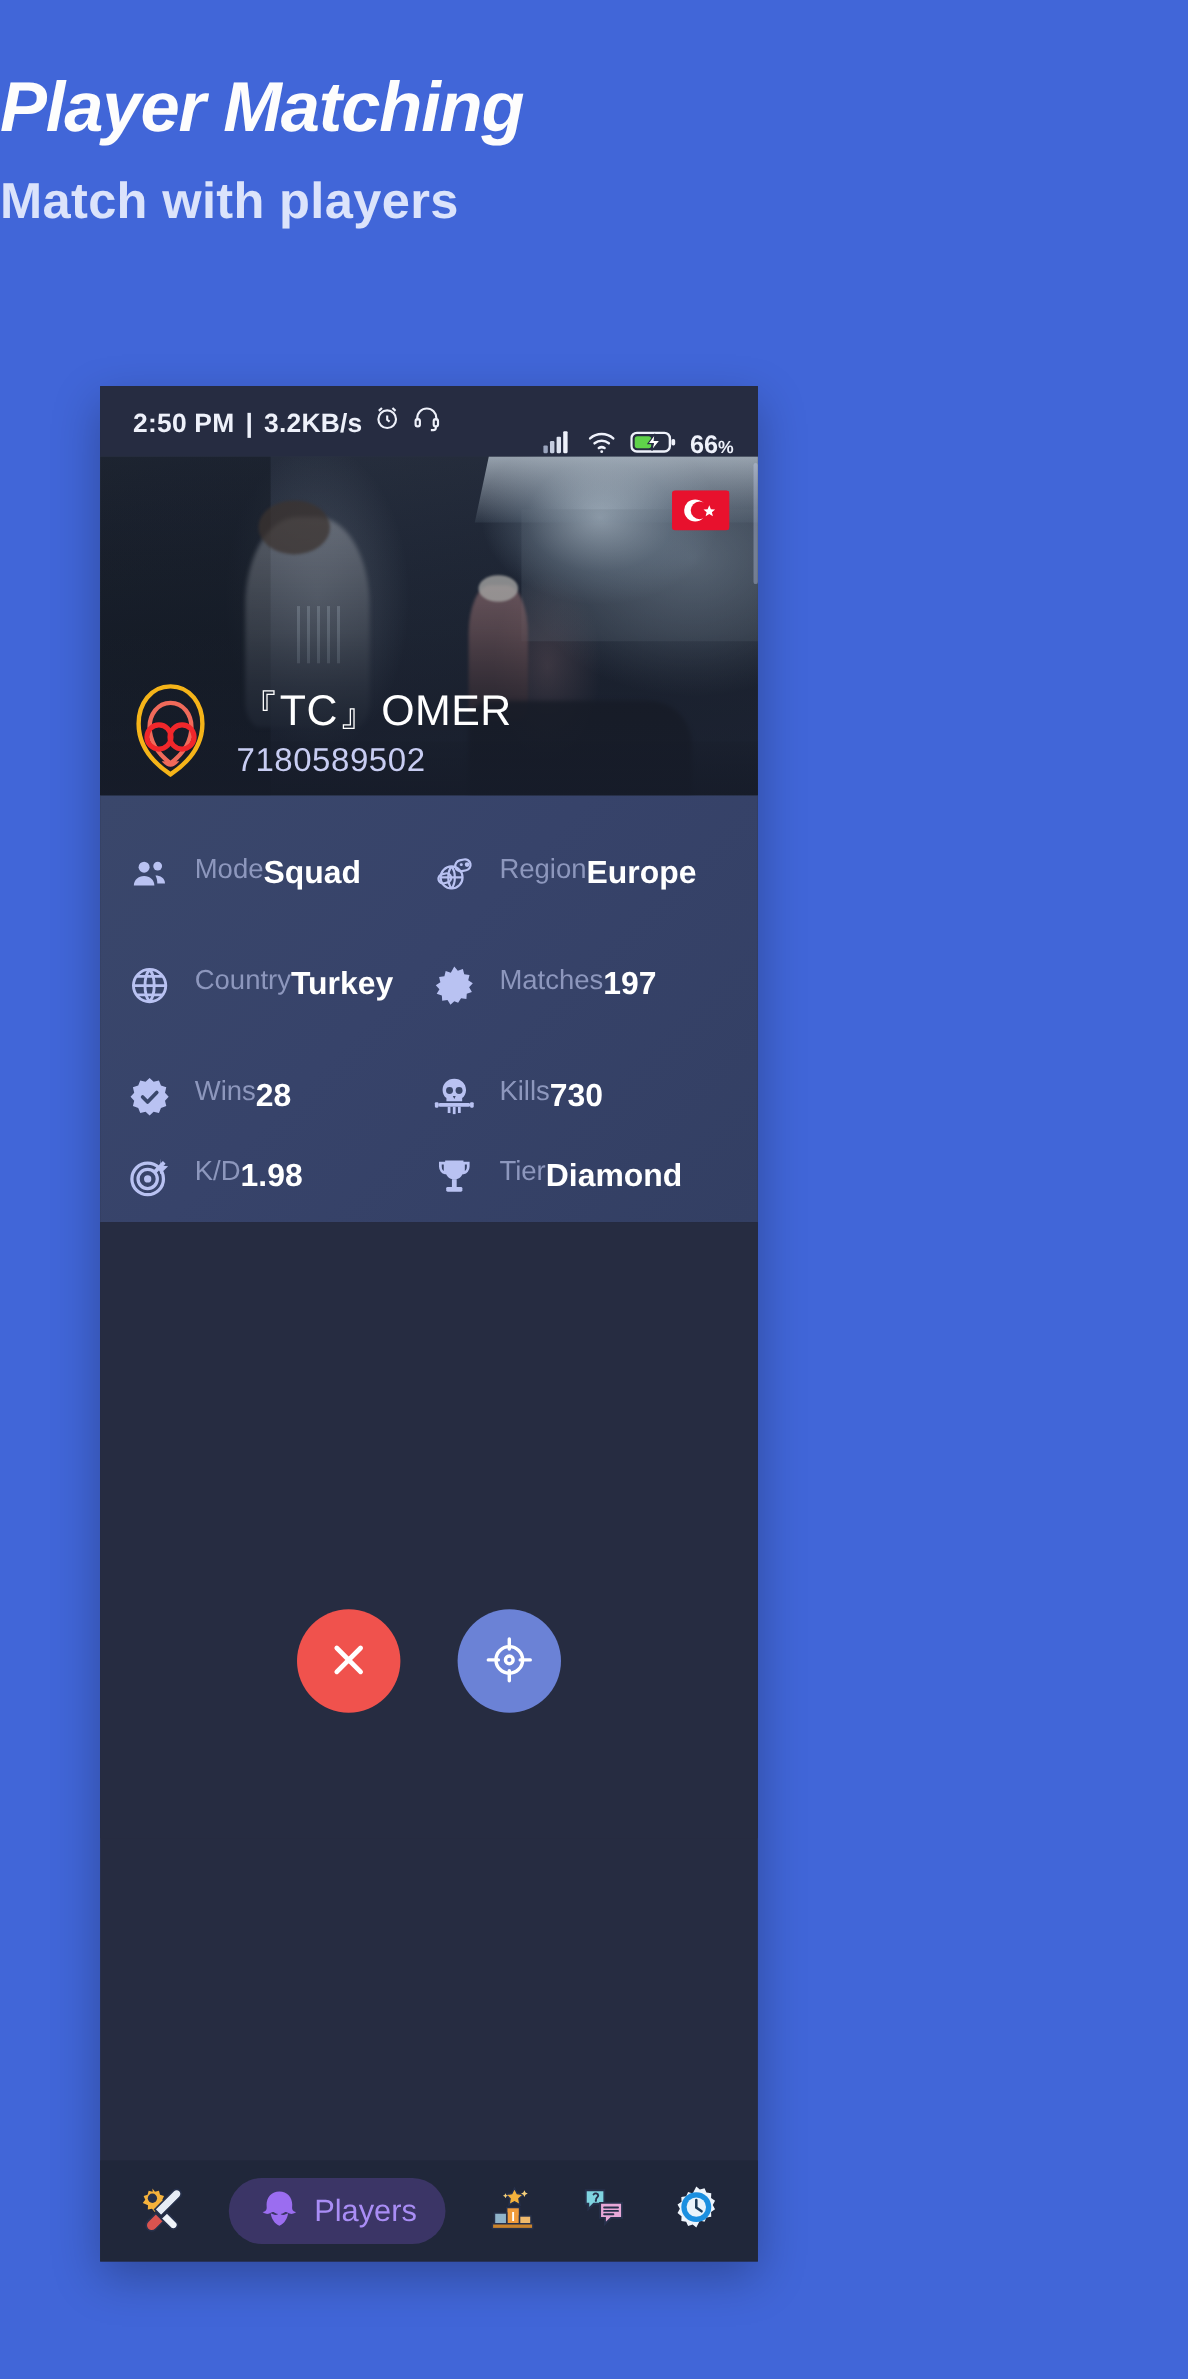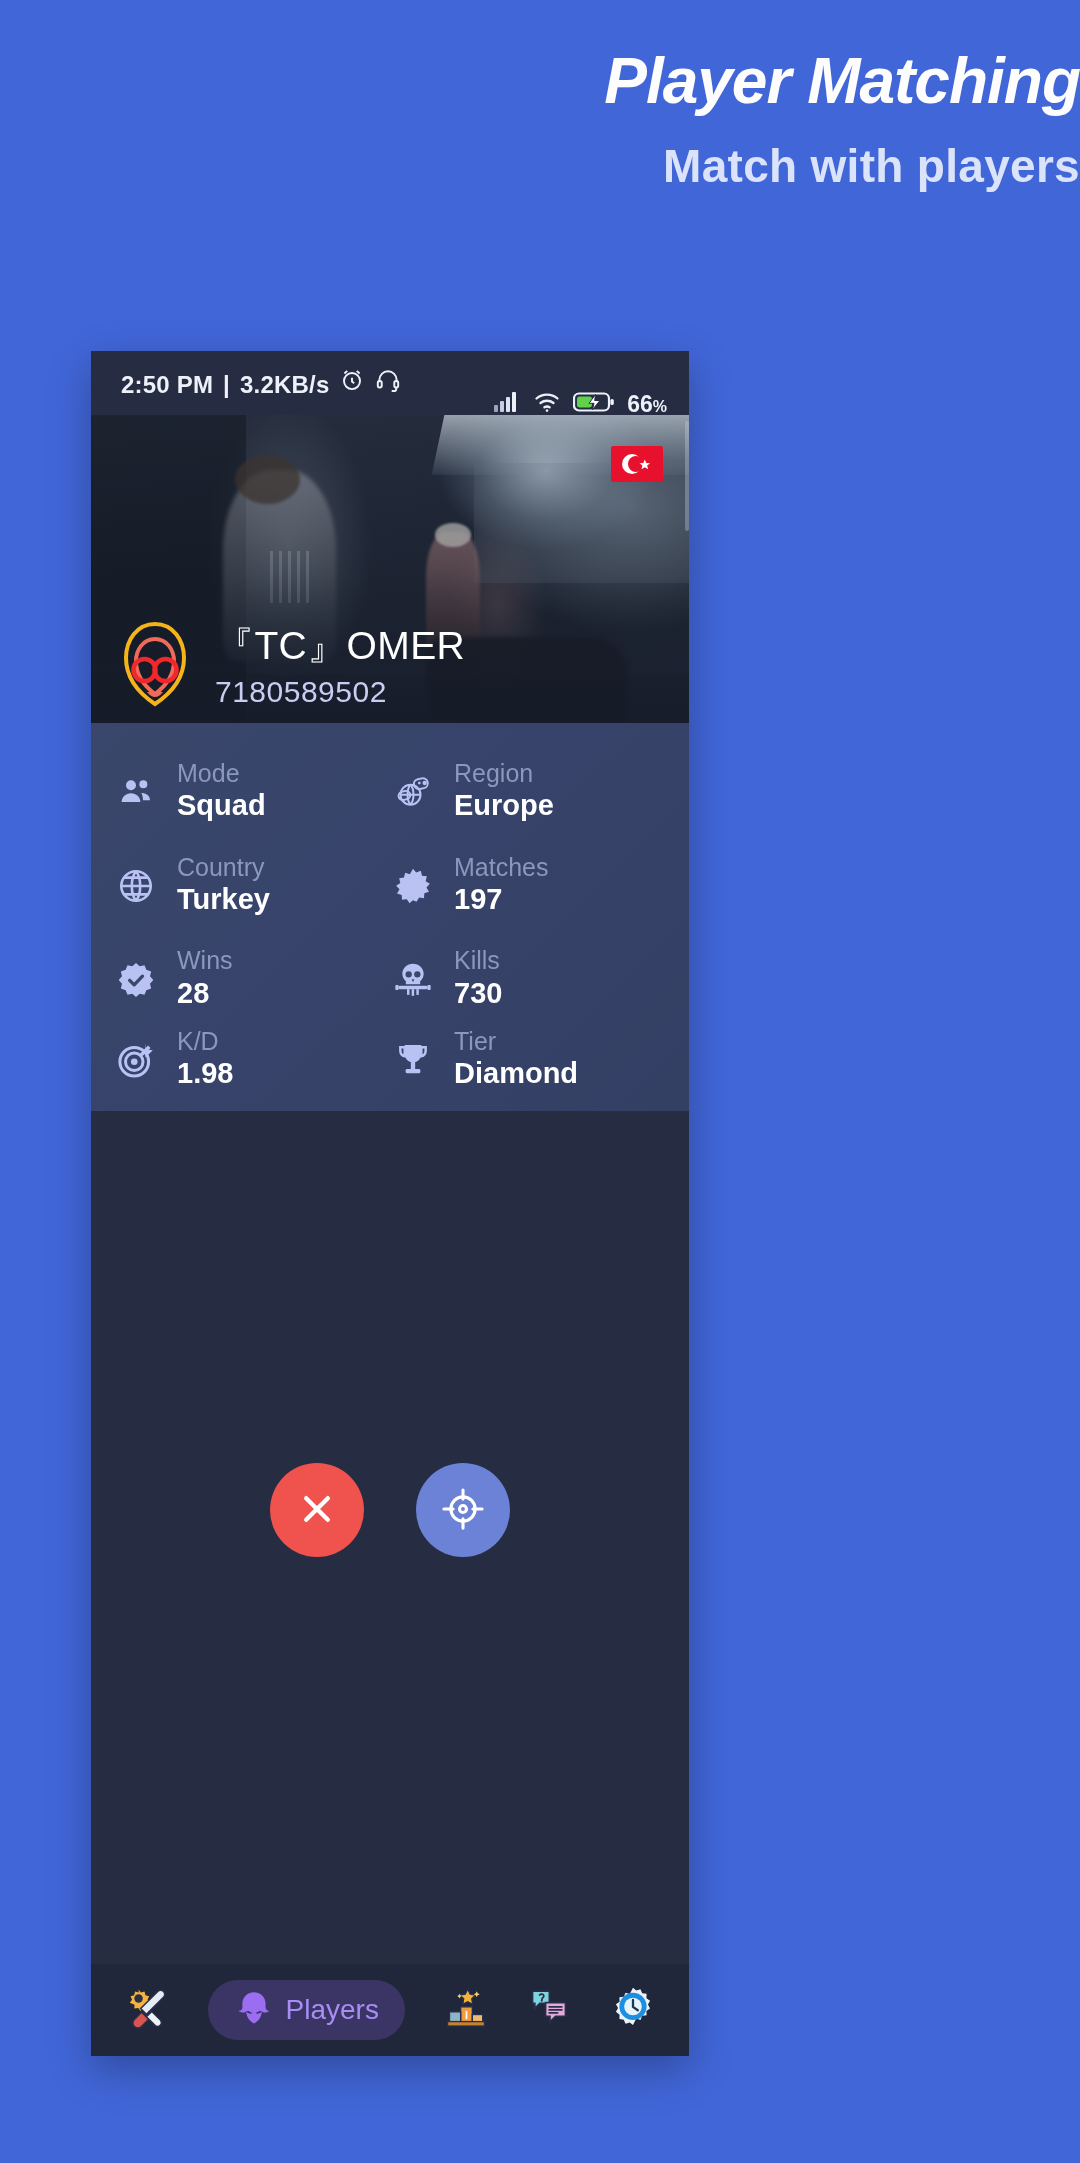--- a/index.html
+++ b/index.html
@@ -5,21 +5,21 @@
   * { margin:0; padding:0; box-sizing:border-box; }
   html,body { width:1080px; height:2163px; }
   body {
     background:#4166d8;
     font-family:"Liberation Sans", sans-serif;
     overflow:hidden;
     position:relative;
   }
 
   
-  #promo-header { width:100%; padding-top:48px; text-align:right; }
+  #promo-header { width:100%; padding-top:64px; text-align:left; }
   #promo-title {
     font-size:64px; font-weight:bold; font-style:italic;
     color:#fdfdfd; letter-spacing:-1px; line-height:1.05;
   }
   #promo-subtitle {
     margin-top:24px;
     font-size:46px; font-weight:700; color:#dbe3fb;
     letter-spacing:0.3px;
   }
 
@@ -87,21 +87,21 @@
   
   #stats-card {
     margin:0; width:100%; height:388px;
     background:linear-gradient(135deg,#3a476b 0%,#37436a 45%,#333f63 100%);
     padding:22px 30px 18px 22px;
     display:grid; grid-template-columns:1fr 1fr; grid-template-rows:repeat(3,1fr);
     column-gap:8px;
   }
   .stat { display:flex; align-items:center; gap:18px; }
   .stat-icon { width:46px; flex:0 0 46px; height:46px; display:flex; align-items:center; justify-content:center; color:#b9c2f2; }
-  .stat-body { display:flex; flex-direction:column; }
+  .stat-body { display:flex; flex-direction:row; }
   .stat-label { font-size:25px; color:#8d97bd; line-height:1.15; }
   .stat-value { font-size:29px; color:#ffffff; font-weight:bold; line-height:1.3; }
 
   
   #content-area { flex:1; background:#262c41; position:relative; height:560px; }
 
   
   #action-row {
     position:absolute; left:0; width:100%; bottom:114px;
     display:flex; justify-content:center; gap:52px;

